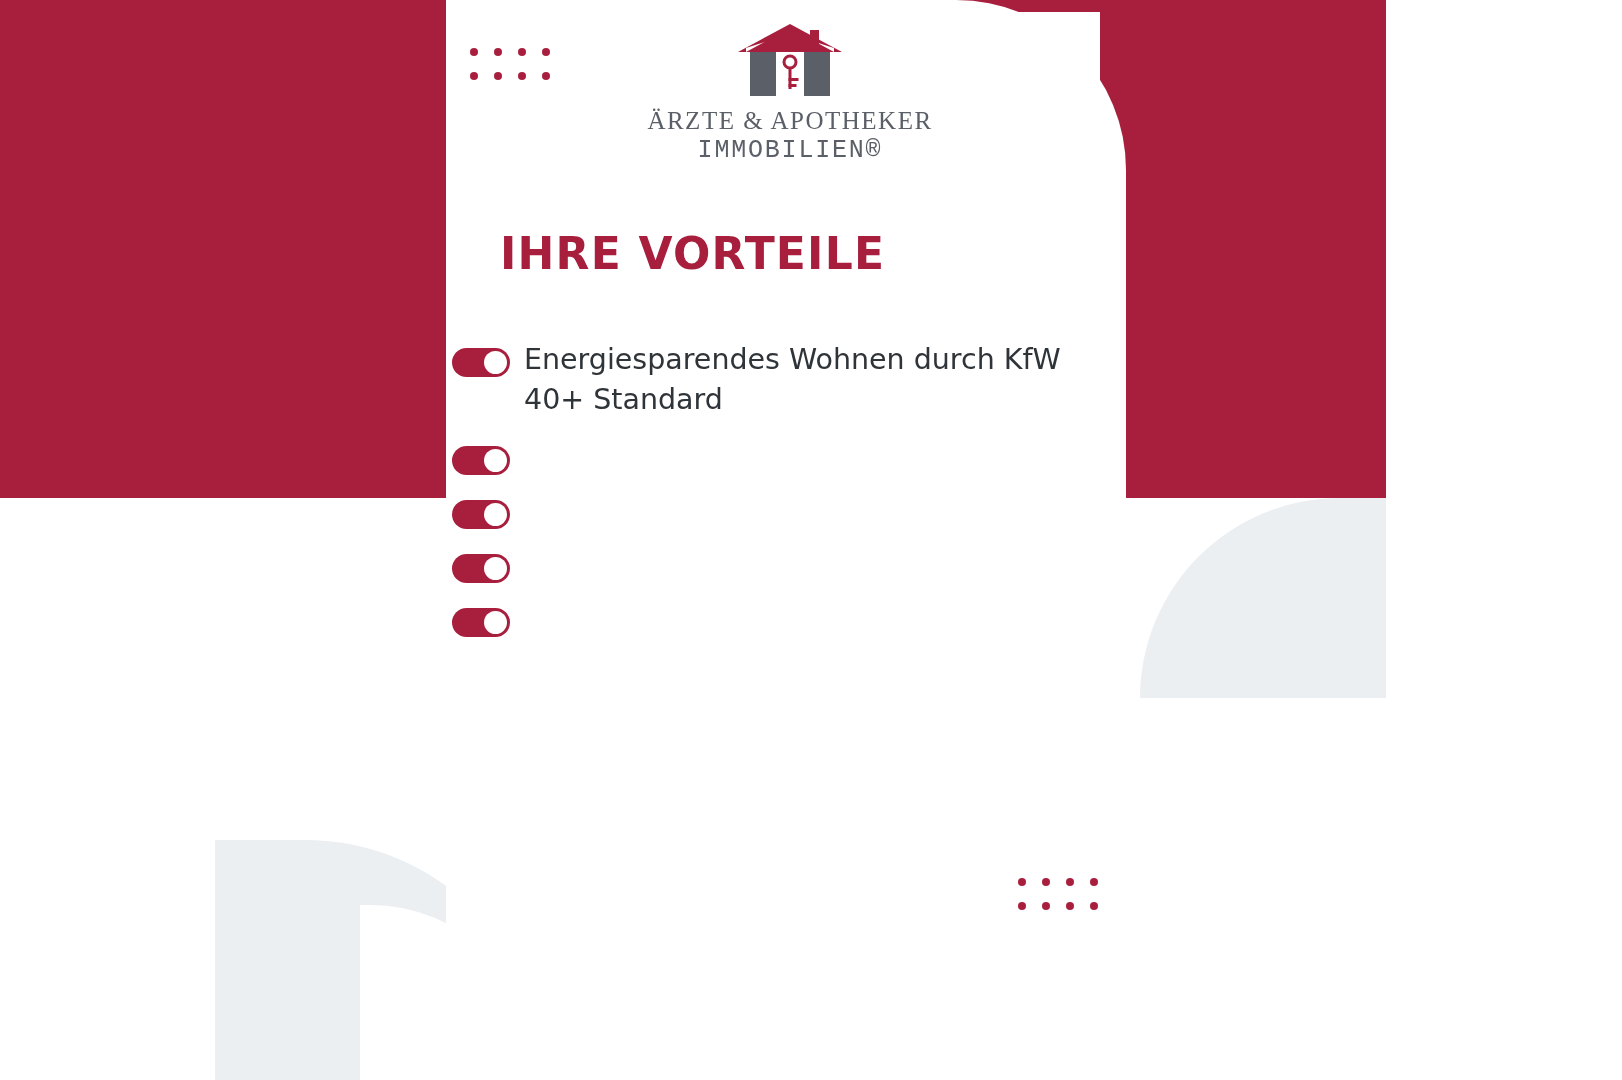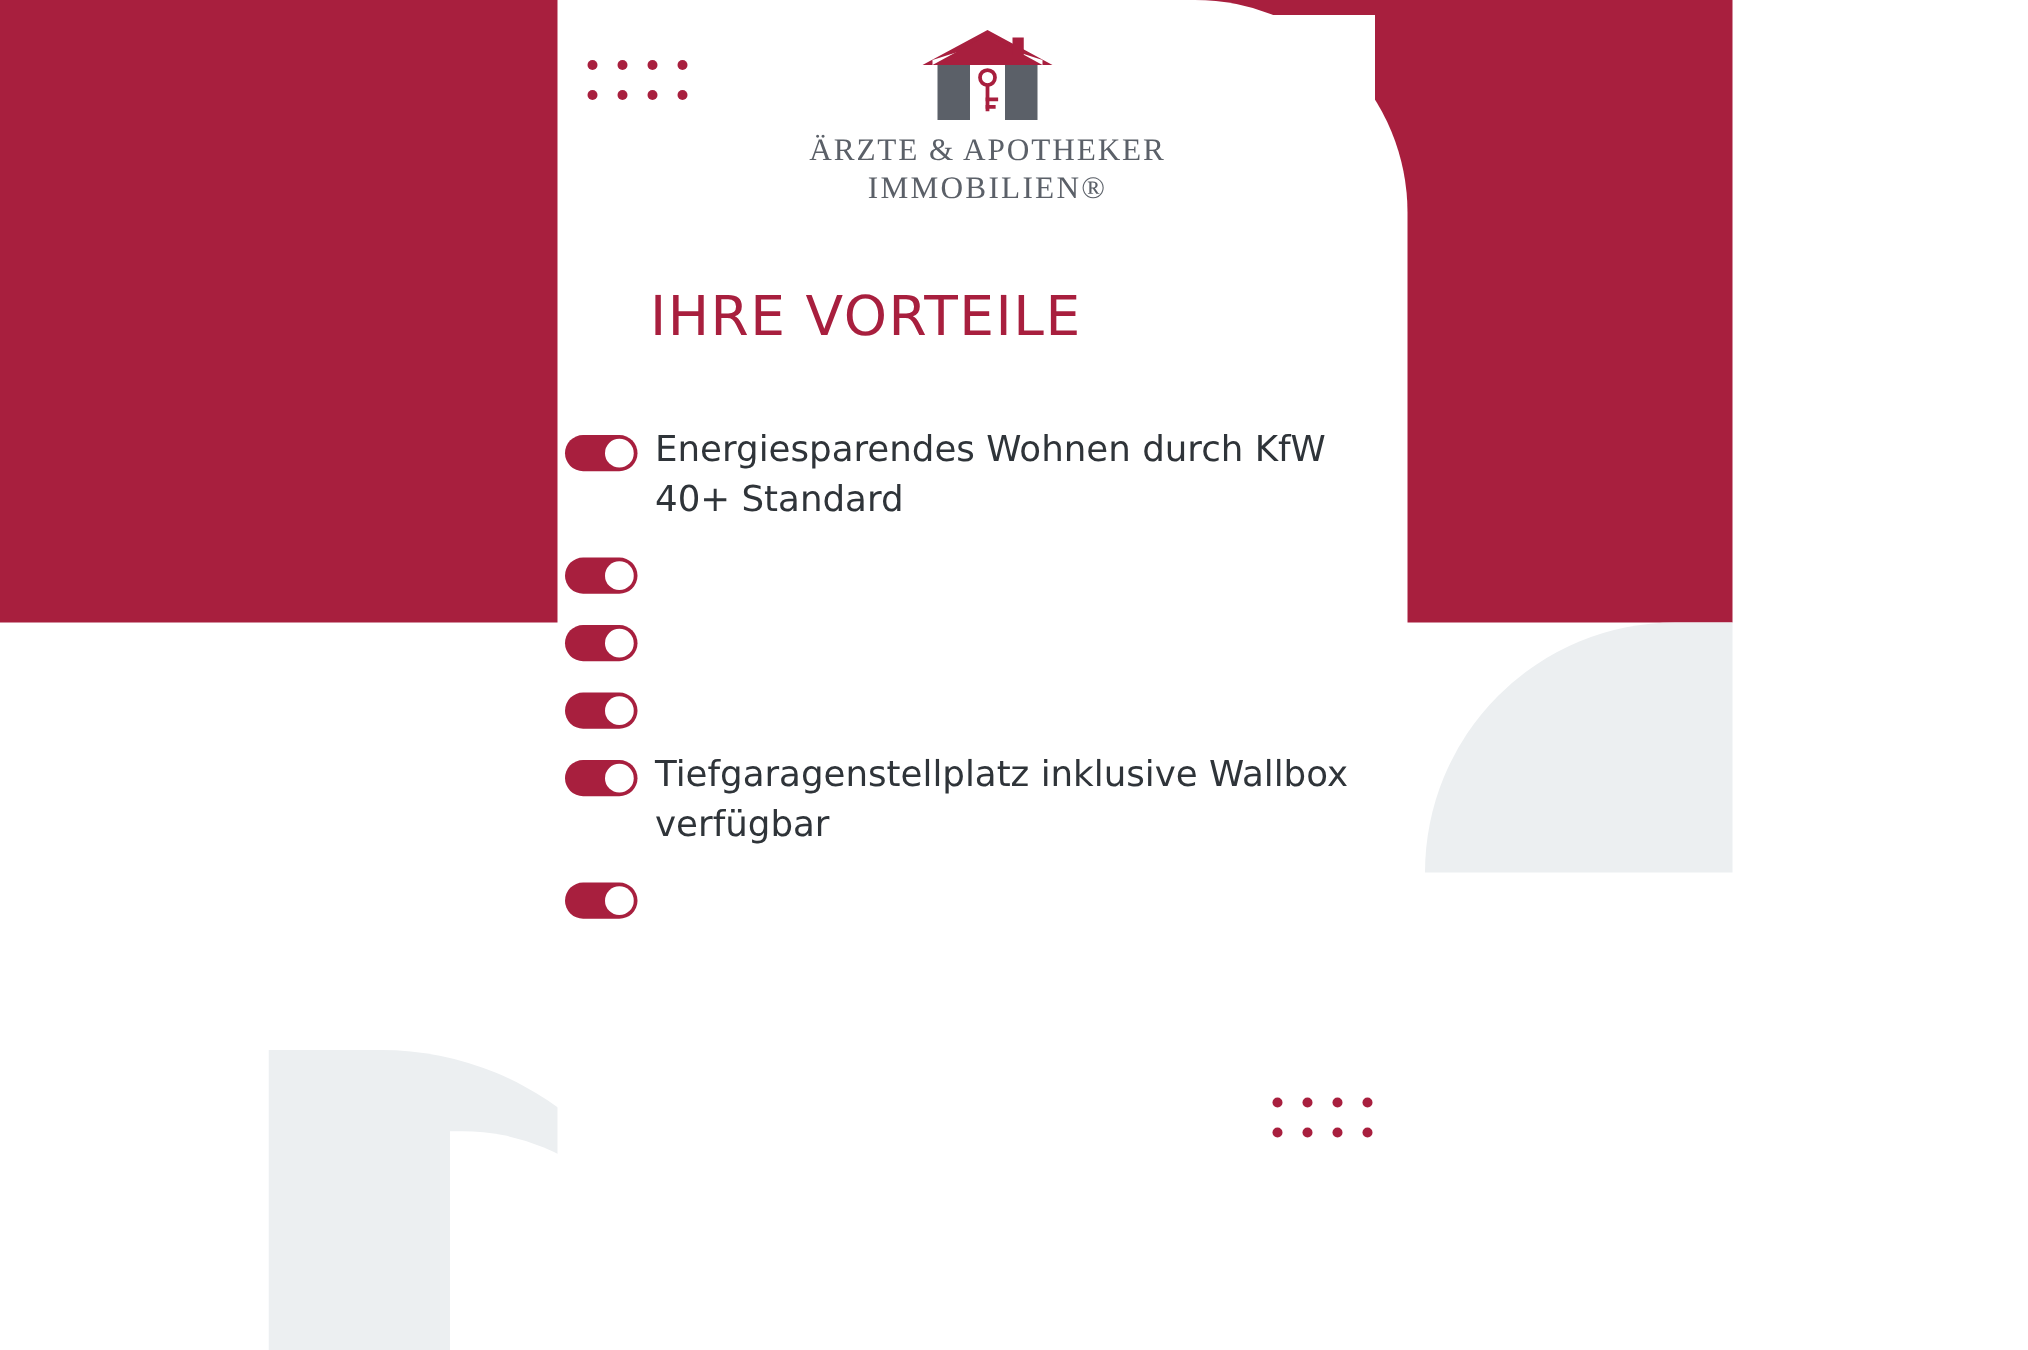--- a/index.html
+++ b/index.html
@@ -128,29 +128,30 @@
   .logo-name {
     font-family: "Liberation Serif", serif;
     font-size: 25px;
     letter-spacing: 1.5px;
     color: #5b6068;
     line-height: 1.18;
   }
   .logo-name .line2 {
     display: block;
     letter-spacing: 1.8px;
+    font-family: Liberation Mono, monospace;
   }
 
   
   .headline {
     position: absolute;
-    left: 520px;
+    left: 500px;
     top: 228px;
     font-size: 44px;
-    font-weight: normal;
+    font-weight: bold;
     letter-spacing: 1.2px;
     color: #a81f3e;
     font-family: "DejaVu Sans", sans-serif;
   }
 
   
   .benefits {
     position: absolute;
     left: 452px;
     top: 340px;
@@ -263,26 +264,20 @@
           <span class="knob"></span>
         </div>
     </div>
 
     <div class="benefit-row">
       <div class="toggle">
           <span class="knob"></span>
         </div>
     </div>
 
-    <div class="benefit-row">
-      <div class="toggle">
-          <span class="knob"></span>
-        </div>
-      <div class="benefit-text">Tiefgaragenstellplatz inklusive Wallbox verfügbar</div>
-    </div>
 
     <div class="benefit-row">
       <div class="toggle">
           <span class="knob"></span>
         </div>
     </div>
 
   </div>
 
   <div class="dot-grid dot-grid-bottom">

